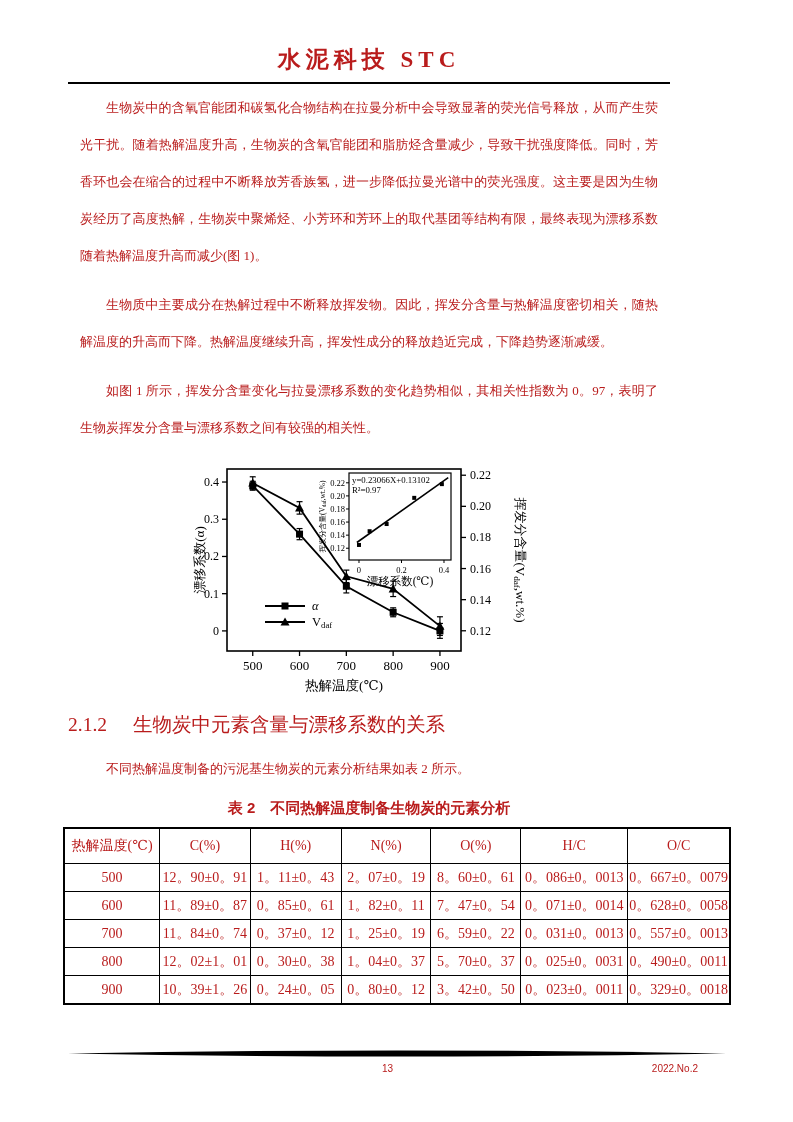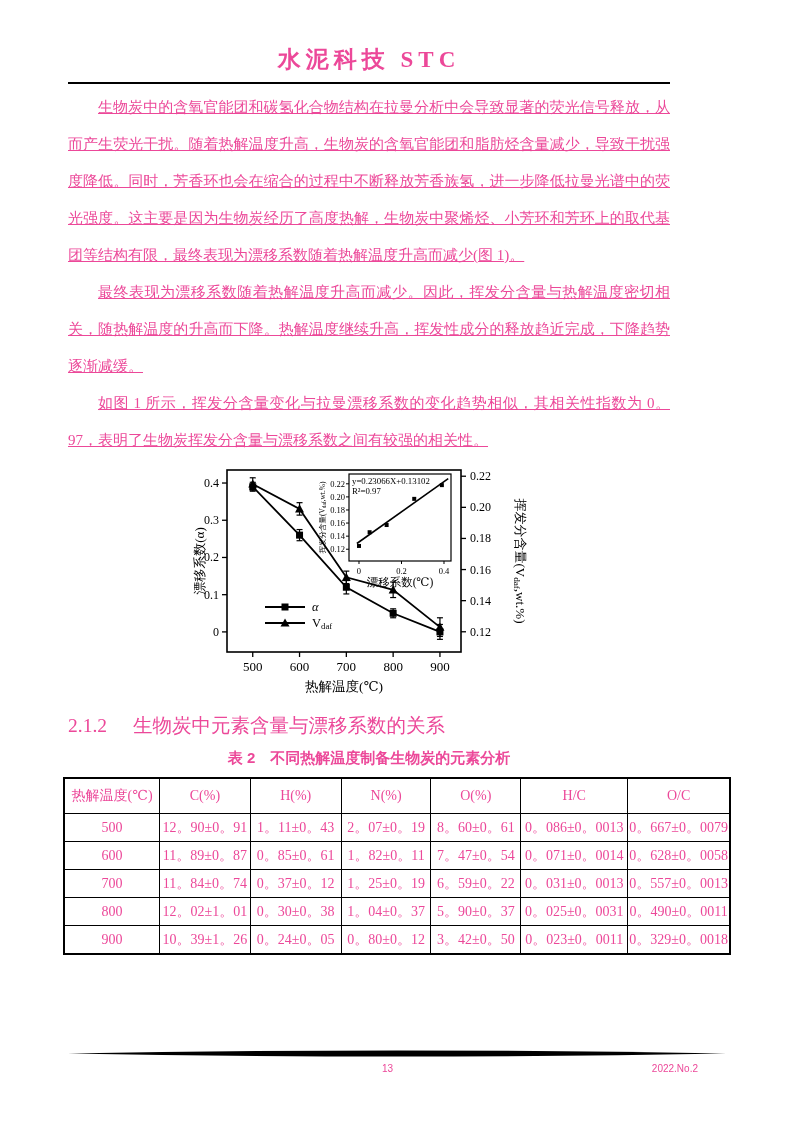--- a/index.html
+++ b/index.html
@@ -1,26 +1,26 @@
 <!DOCTYPE html>
 <html lang="zh"><head>
 <meta charset="utf-8">
 <style>
   html,body{margin:0;padding:0;background:#ffffff;}
   .page{
     width:774px;height:1122px;position:relative;background:#fff;
-    font-family:"Liberation Serif","DejaVu Serif",serif;color:#ec4899;
+    font-family:"Liberation Serif","DejaVu Serif",serif;color:#b91c1c;
     box-sizing:border-box;padding:44px 104px 0 68px;overflow:hidden;
   }
   .journal-title{
     text-align:center;font-size:23px;font-weight:700;letter-spacing:5px;margin:0;
   }
   .header-rule{border-bottom:2.5px solid #000;margin-top:7px;}
   .body-para{
-    font-size:15px;line-height:37px;text-align:justify;text-indent:2em;margin:0;text-decoration:underline;
+    font-size:13px;line-height:37px;text-align:justify;text-indent:2em;margin:12px;
   }
   .first-para{margin-top:5px;}
   .figure-wrap{width:360px;margin:0 auto;}
   .figure-caption,.table-caption{
     text-align:center;font-family:"Liberation Sans","DejaVu Sans",sans-serif;
     font-weight:700;font-size:15px;margin:6px 0 0 0;
   }
   .section-heading{font-size:19.5px;font-weight:400;margin:9px 0 0 0;}
   .section-heading .num{margin-right:26px;}
   .table-caption{margin-top:10px;}
@@ -42,21 +42,21 @@
 </style>
 </head>
 <body>
 
 <div class="page">
 
   <h1 class="journal-title">水泥科技 STC</h1>
   <div class="header-rule"></div>
 
   <p class="body-para first-para">生物炭中的含氧官能团和碳氢化合物结构在拉曼分析中会导致显著的荧光信号释放，从而产生荧光干扰。随着热解温度升高，生物炭的含氧官能团和脂肪烃含量减少，导致干扰强度降低。同时，芳香环也会在缩合的过程中不断释放芳香族氢，进一步降低拉曼光谱中的荧光强度。这主要是因为生物炭经历了高度热解，生物炭中聚烯烃、小芳环和芳环上的取代基团等结构有限，最终表现为漂移系数随着热解温度升高而减少(图 1)。</p>
-  <p class="body-para">最终表现为漂移系数随着热解温度升高而减少。因此，挥发分含量与热解温度密切相关，随热解温度的升高而下降。热解温度继续升高，挥发性成分的释放趋近完成，下降趋势逐渐减缓。</p>
+  <p class="body-para">生物质中主要成分在热解过程中不断释放挥发物。因此，挥发分含量与热解温度密切相关，随热解温度的升高而下降。热解温度继续升高，挥发性成分的释放趋近完成，下降趋势逐渐减缓。</p>
   <p class="body-para">如图 1 所示，挥发分含量变化与拉曼漂移系数的变化趋势相似，其相关性指数为 0。97，表明了生物炭挥发分含量与漂移系数之间有较强的相关性。</p>
 
   <div class="figure-wrap">
     <svg id="chart" width="360" height="240" viewBox="0 0 360 240" font-family="&quot;Liberation Serif&quot;,&quot;DejaVu Serif&quot;,serif">
         <rect x="38" y="11" width="234" height="182" fill="none" stroke="#000" stroke-width="1.6"></rect>
         <line x1="33" y1="172.90184049079755" x2="38" y2="172.90184049079755" stroke="#000" stroke-width="1.3"></line>
         <text x="30" y="176.90184049079755" font-size="12" text-anchor="end">0</text>
         <line x1="33" y1="135.6830265848671" x2="38" y2="135.6830265848671" stroke="#000" stroke-width="1.3"></line>
         <text x="30" y="139.6830265848671" font-size="12" text-anchor="end">0.1</text>
         <line x1="33" y1="98.4642126789366" x2="38" y2="98.4642126789366" stroke="#000" stroke-width="1.3"></line>
@@ -164,20 +164,21 @@
         <rect x="223.2375" y="37.85714285714285" width="4" height="4" fill="#000"></rect>
         <rect x="250.8625" y="24.120300751879697" width="4" height="4" fill="#000"></rect>
         <text x="163" y="25" font-size="8.8" text-anchor="start">y=0.23066X+0.13102</text>
         <text x="163" y="35" font-size="8.8" text-anchor="start">R²=0.97</text>
         <text x="211" y="127" font-size="11.5" text-anchor="middle">漂移系数(℃)</text>
         <text x="0" y="0" font-size="7.5" text-anchor="middle" transform="translate(136,58.5) rotate(-90)"><tspan>挥发分含量(V</tspan><tspan font-size="5.25" dy="1.3499999999999999">daf</tspan><tspan font-size="7.5" dy="-1.3499999999999999">,wt.%)</tspan></text>
       </svg>
   </div>
 
   <h2 class="section-heading"><span class="num">2.1.2</span><span>生物炭中元素含量与漂移系数的关系</span></h2>
+  <p class="body-para">不同热解温度制备的污泥基生物炭的元素分析结果如表 2 所示。</p>
 
   <p class="table-caption">表 2　不同热解温度制备生物炭的元素分析</p>
   <table class="elemental">
     <colgroup>
       <col style="width:14.4%">
         <col style="width:13.6%">
         <col style="width:13.7%">
       <col style="width:13.5%">
         <col style="width:13.5%">
         <col style="width:16.1%">
@@ -220,21 +221,21 @@
           <td>1。25±0。19</td>
           <td>6。59±0。22</td>
           <td>0。031±0。0013</td>
           <td>0。557±0。0013</td>
         </tr>
         <tr>
           <td>800</td>
           <td>12。02±1。01</td>
           <td>0。30±0。38</td>
           <td>1。04±0。37</td>
-          <td>5。90±0。37</td>
+          <td>5。70±0。37</td>
           <td>0。025±0。0031</td>
           <td>0。490±0。0011</td>
         </tr>
         <tr>
           <td>900</td>
           <td>10。39±1。26</td>
           <td>0。24±0。05</td>
           <td>0。80±0。12</td>
           <td>3。42±0。50</td>
           <td>0。023±0。0011</td>

